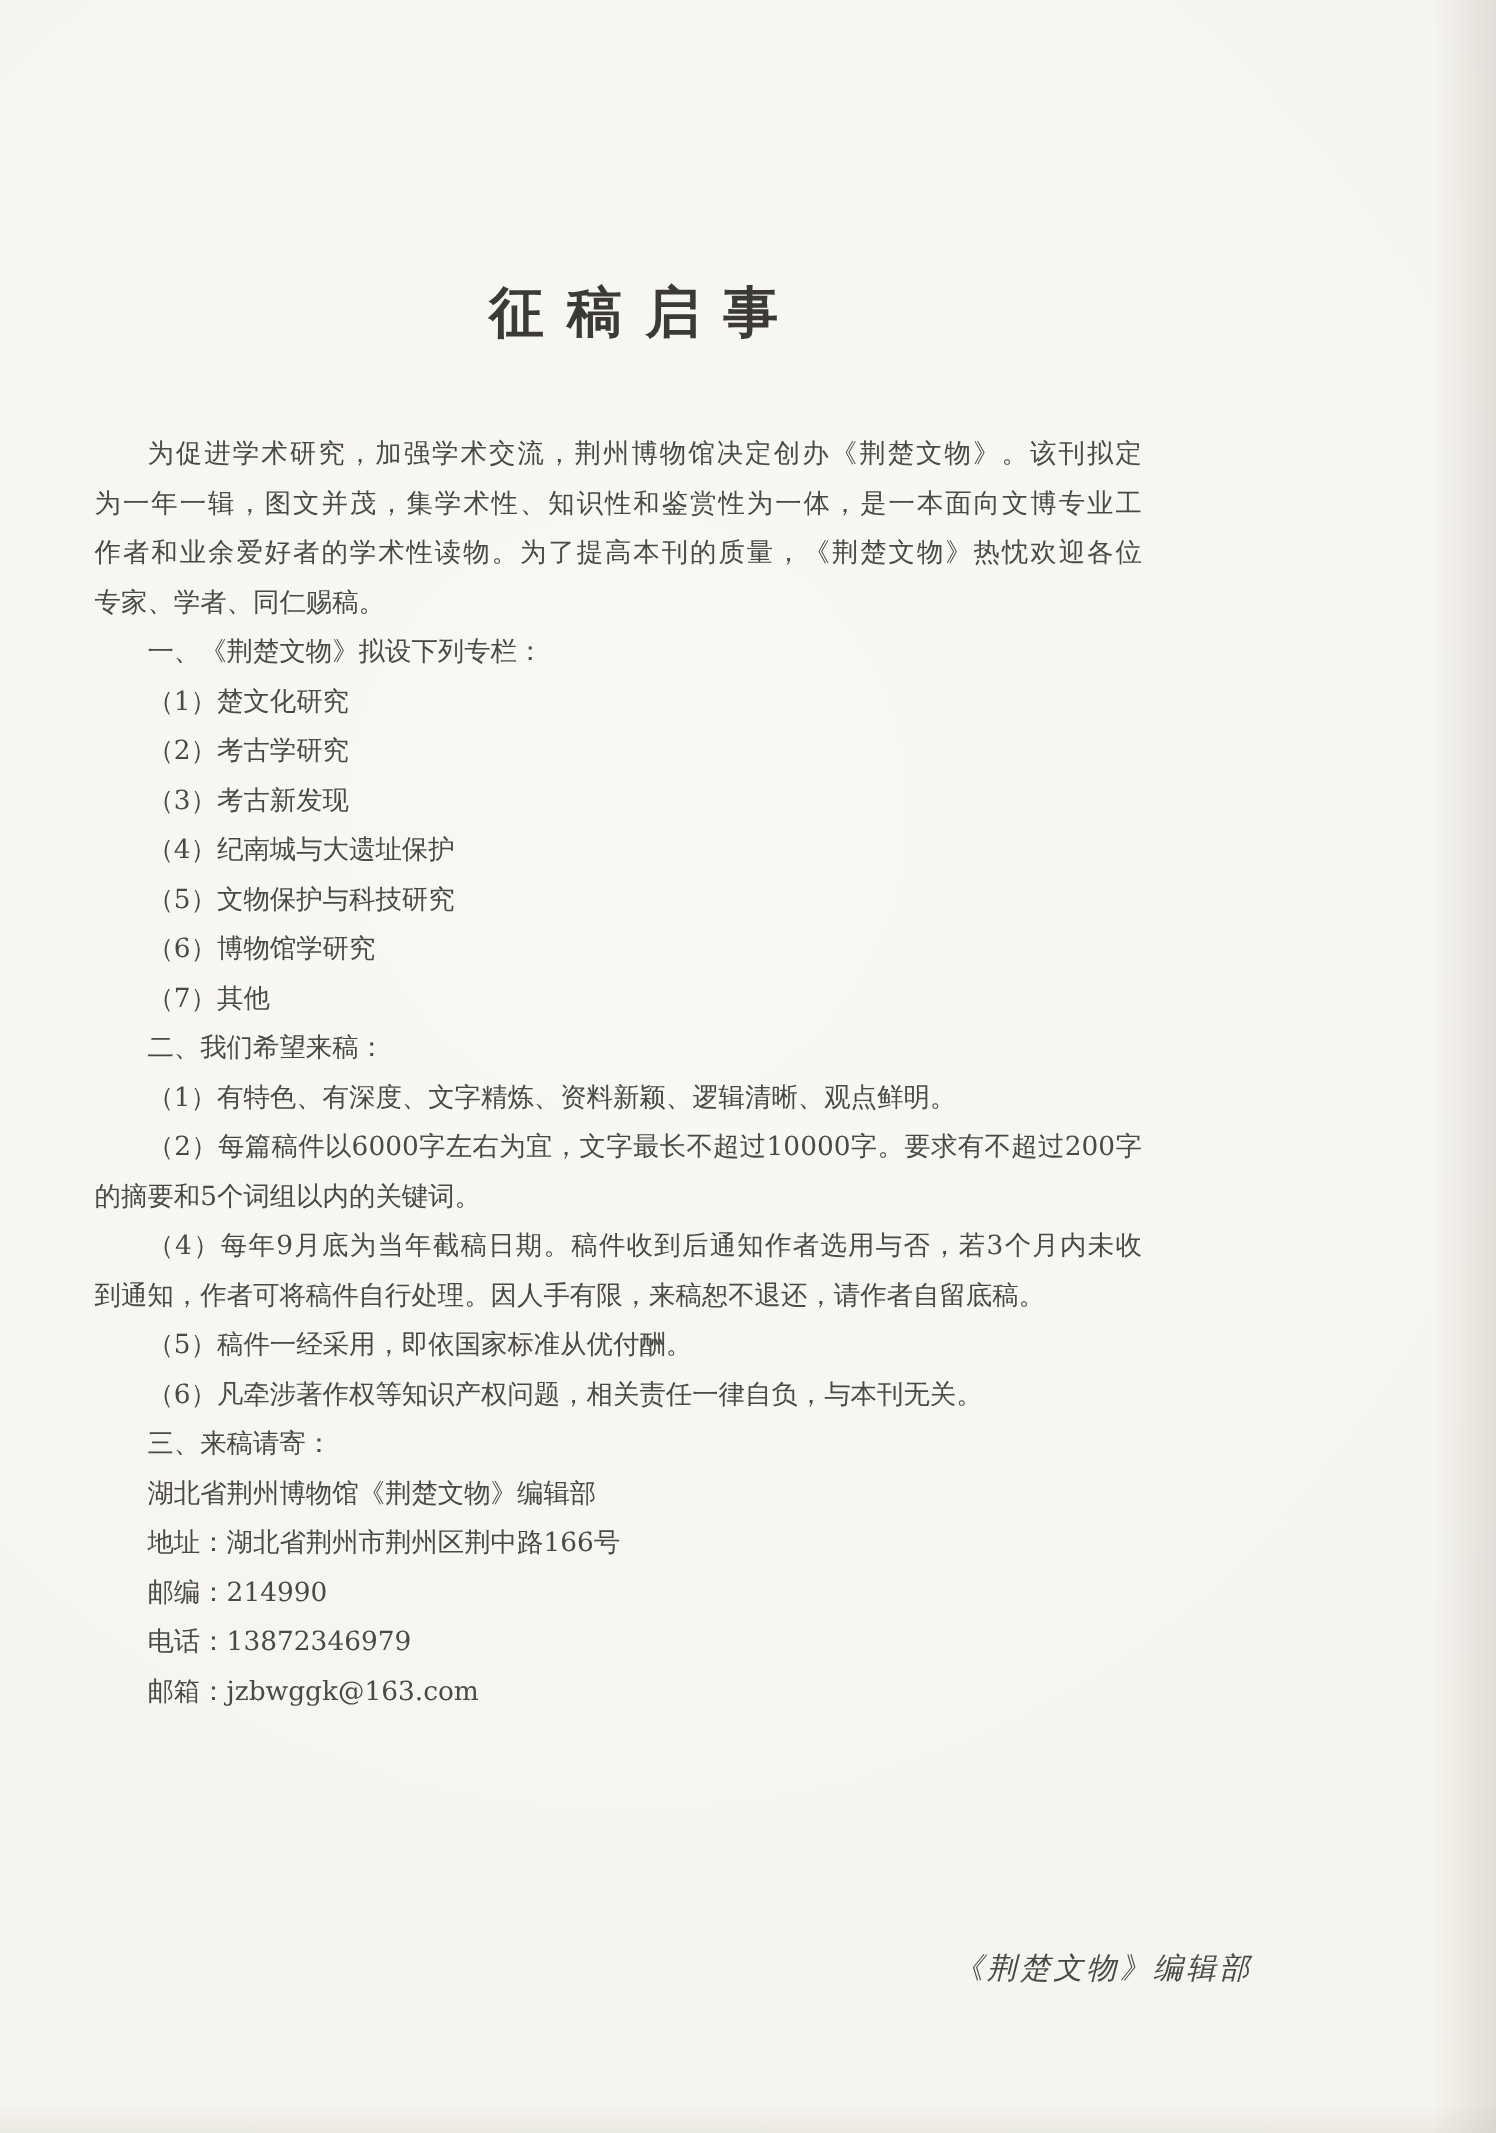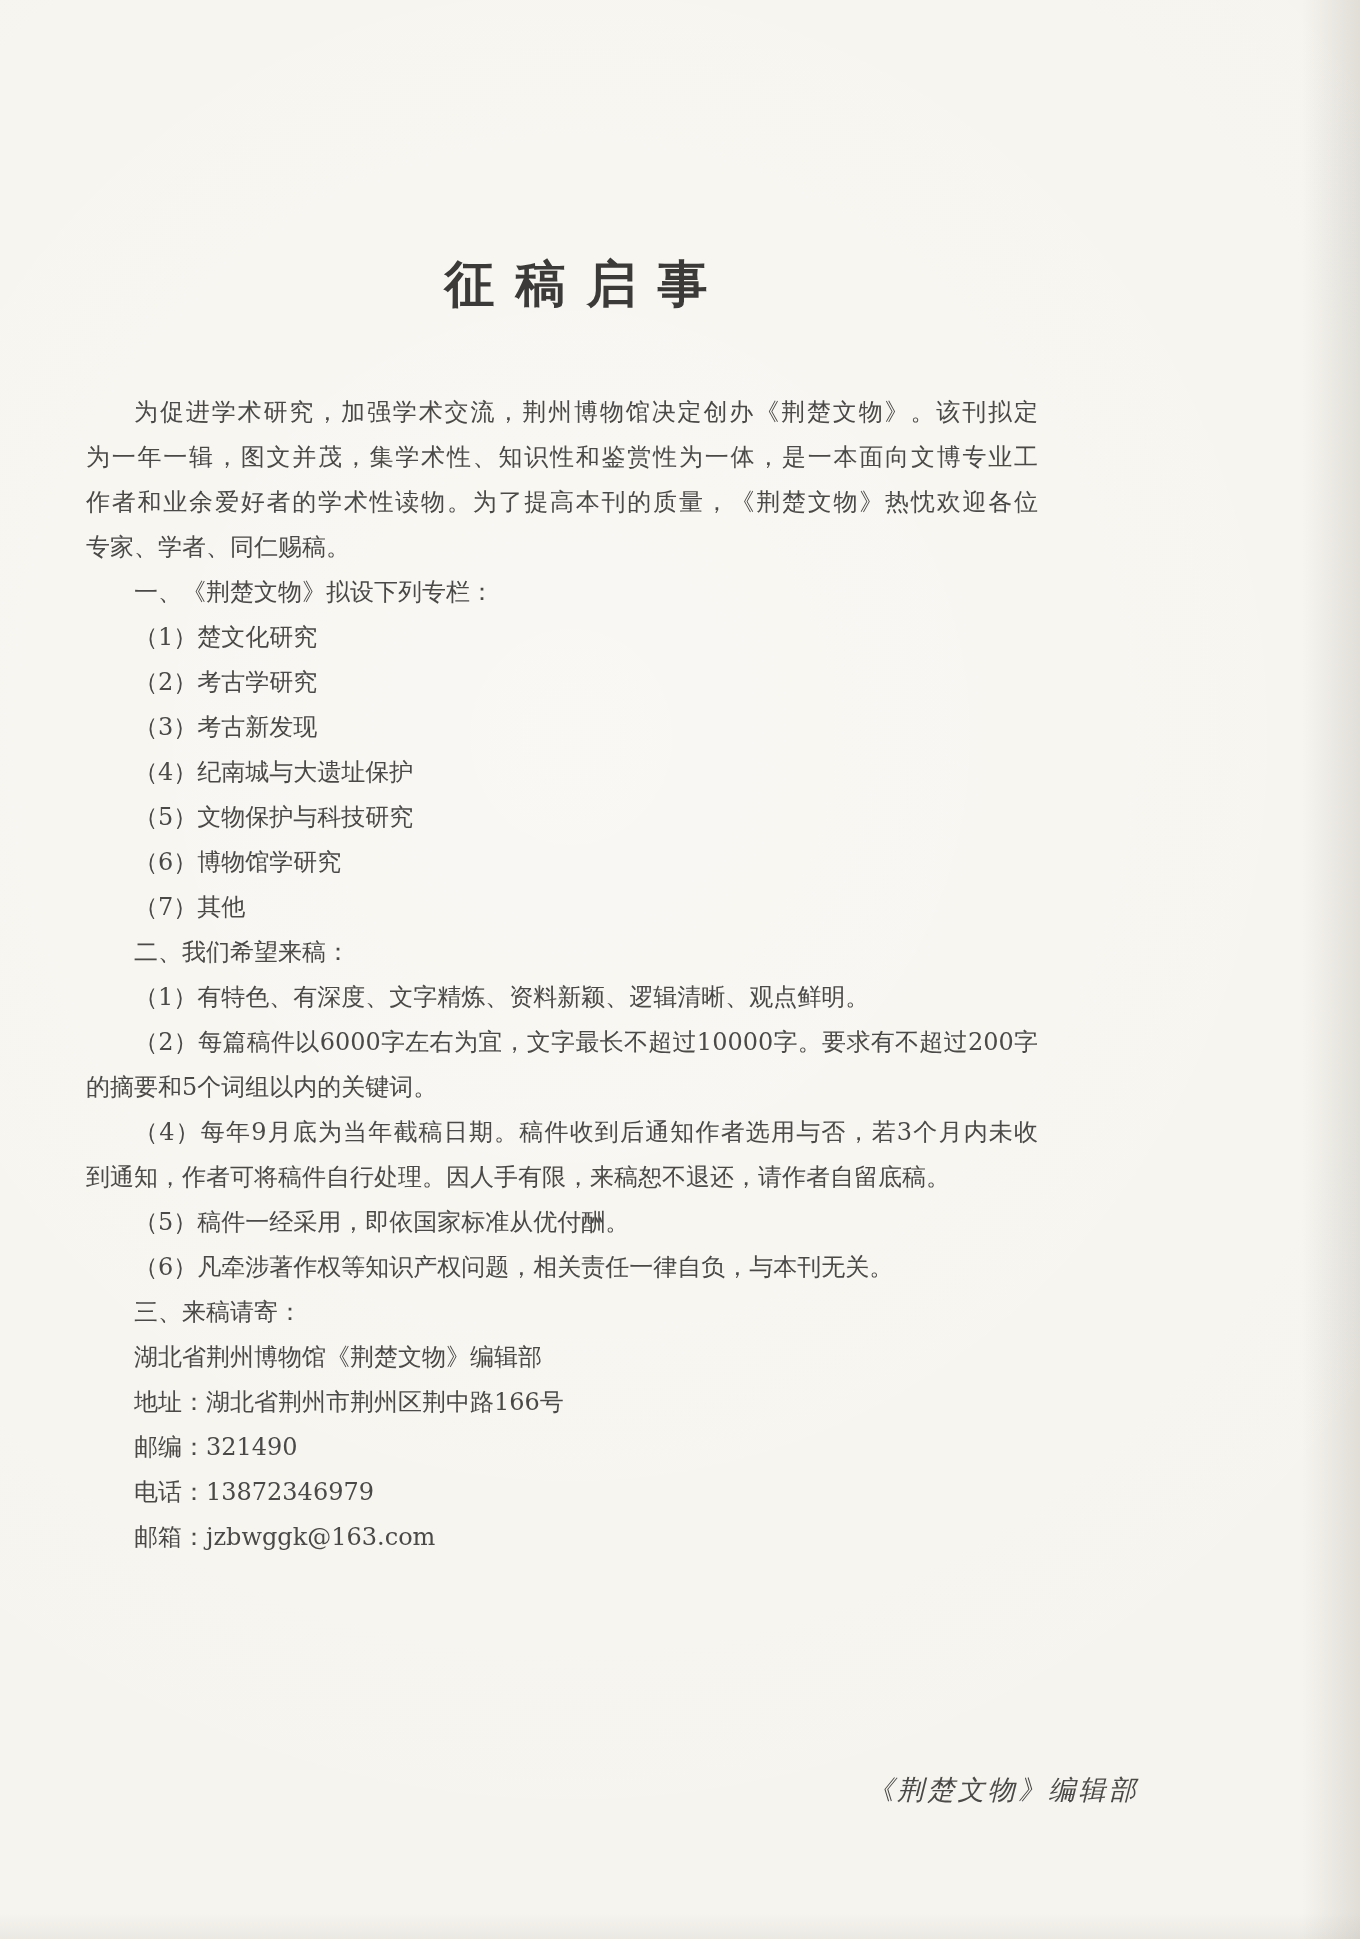--- a/index.html
+++ b/index.html
@@ -145,21 +145,21 @@
       <div class="para">
         <div class="line first">三、来稿请寄：</div>
       </div>
       <div class="para">
         <div class="line first">湖北省荆州博物馆《荆楚文物》编辑部</div>
       </div>
       <div class="para">
         <div class="line first">地址：湖北省荆州市荆州区荆中路166号</div>
       </div>
       <div class="para">
-        <div class="line first">邮编：321490</div>
+        <div class="line first">邮编：214990</div>
       </div>
       <div class="para">
         <div class="line first">电话：13872346979</div>
       </div>
       <div class="para">
         <div class="line first">邮箱：jzbwggk@163.com</div>
       </div>
     </main>
 
   <div class="signature">《荆楚文物》编辑部</div>

